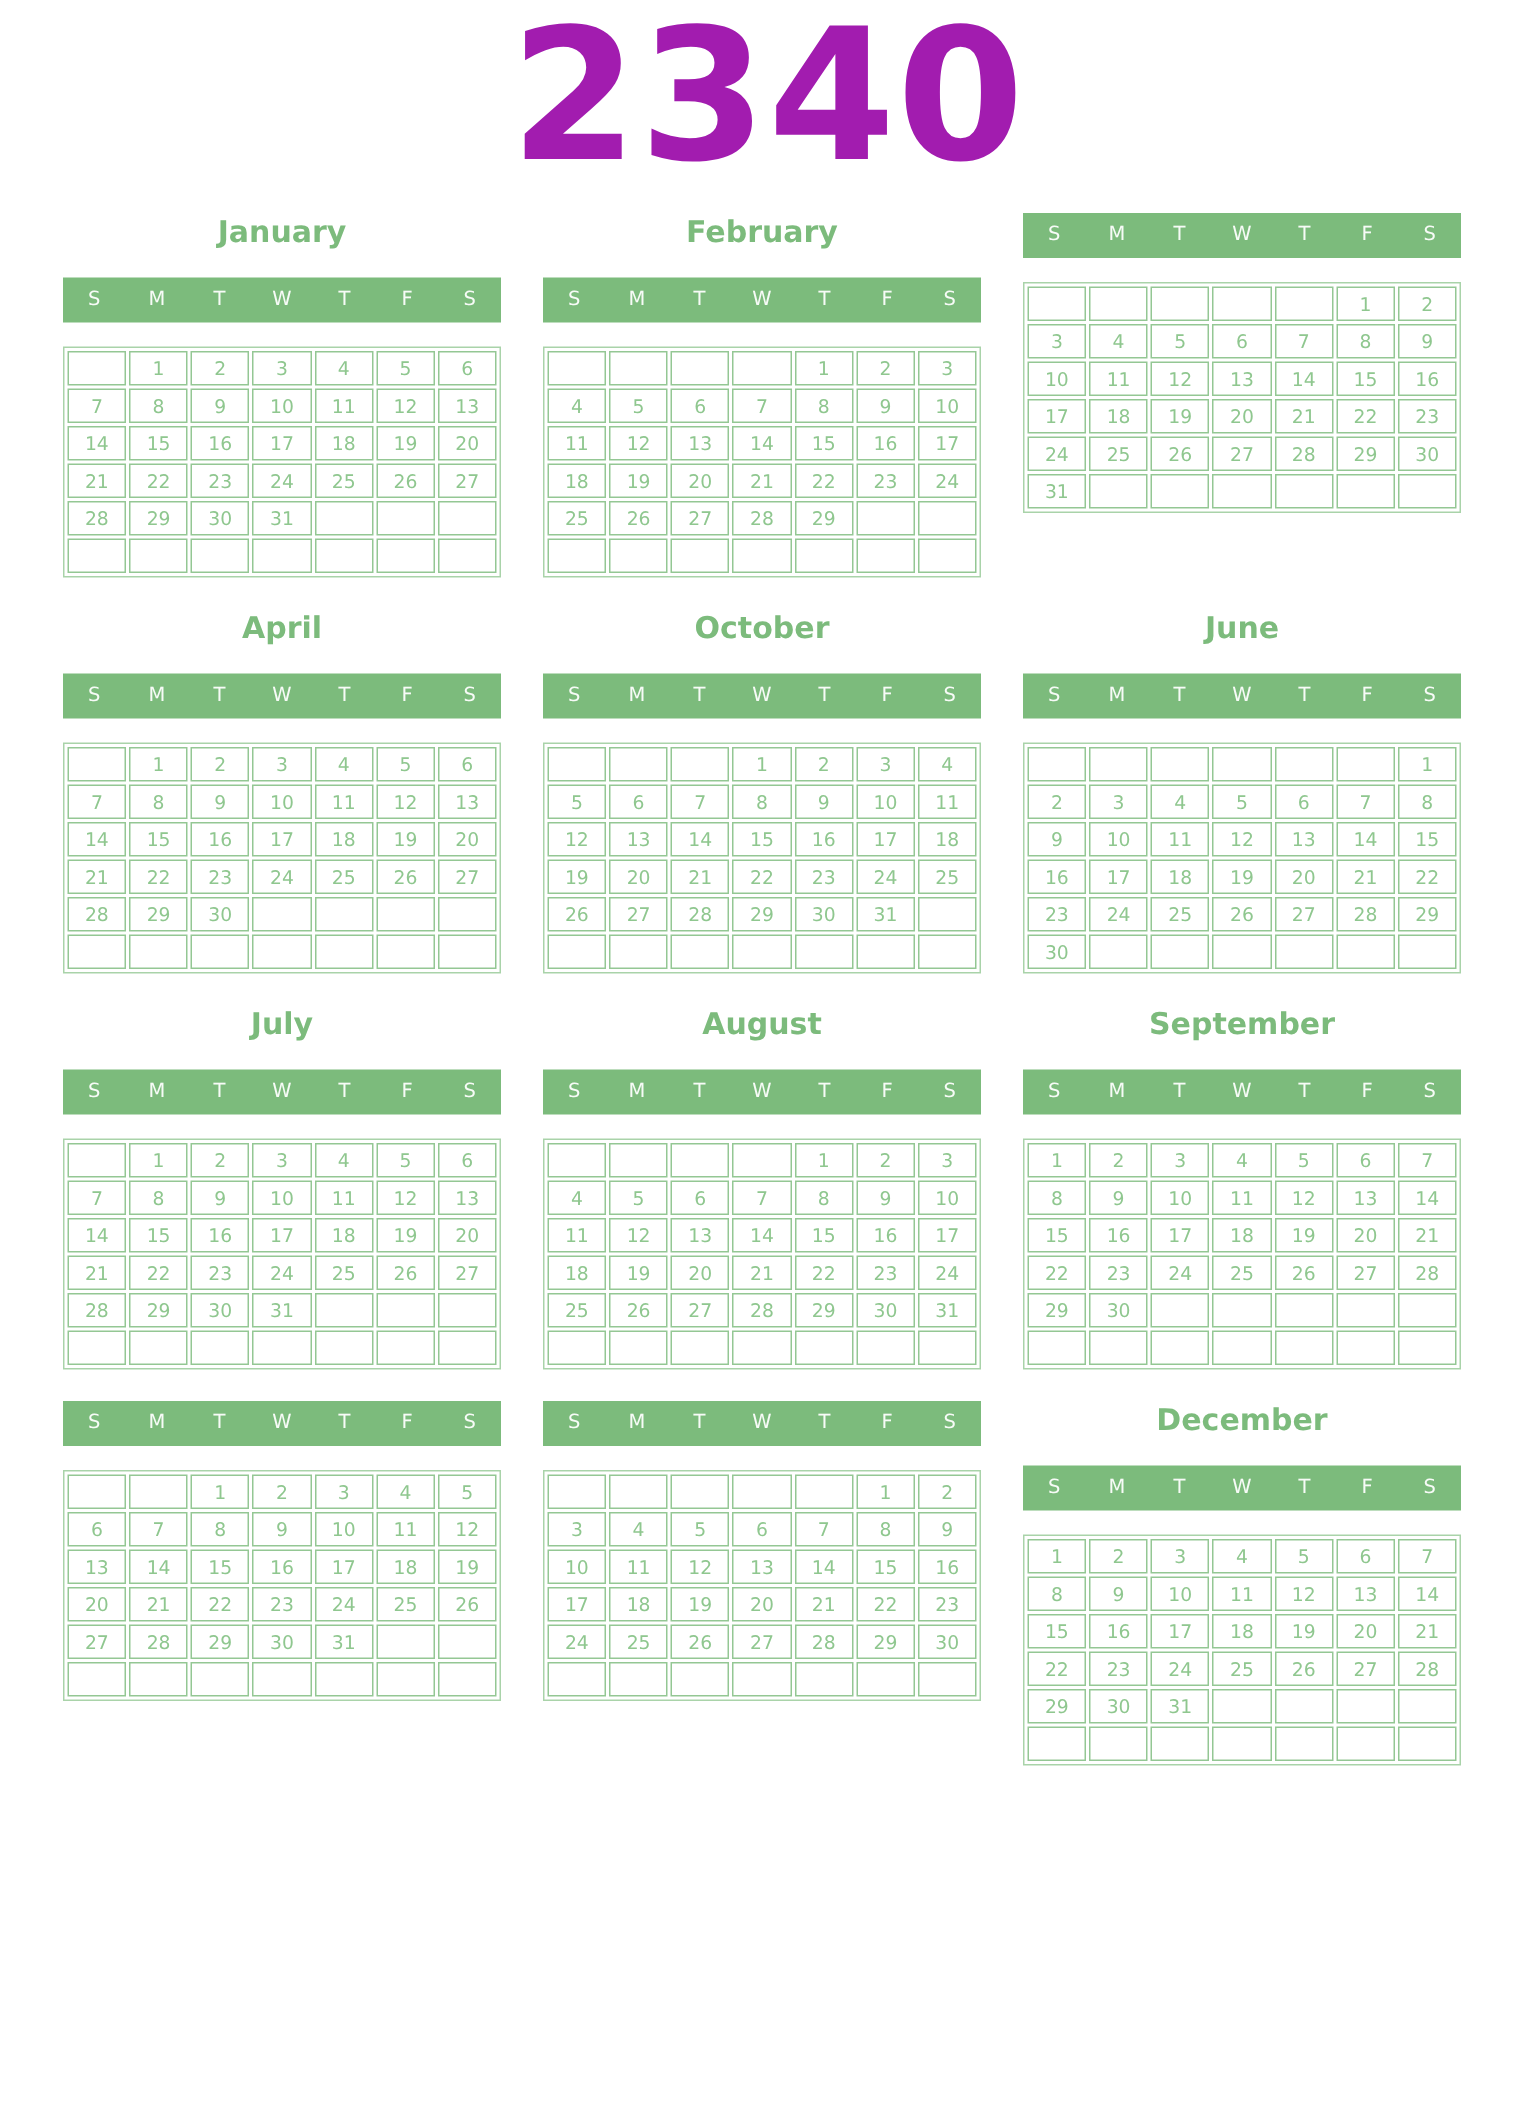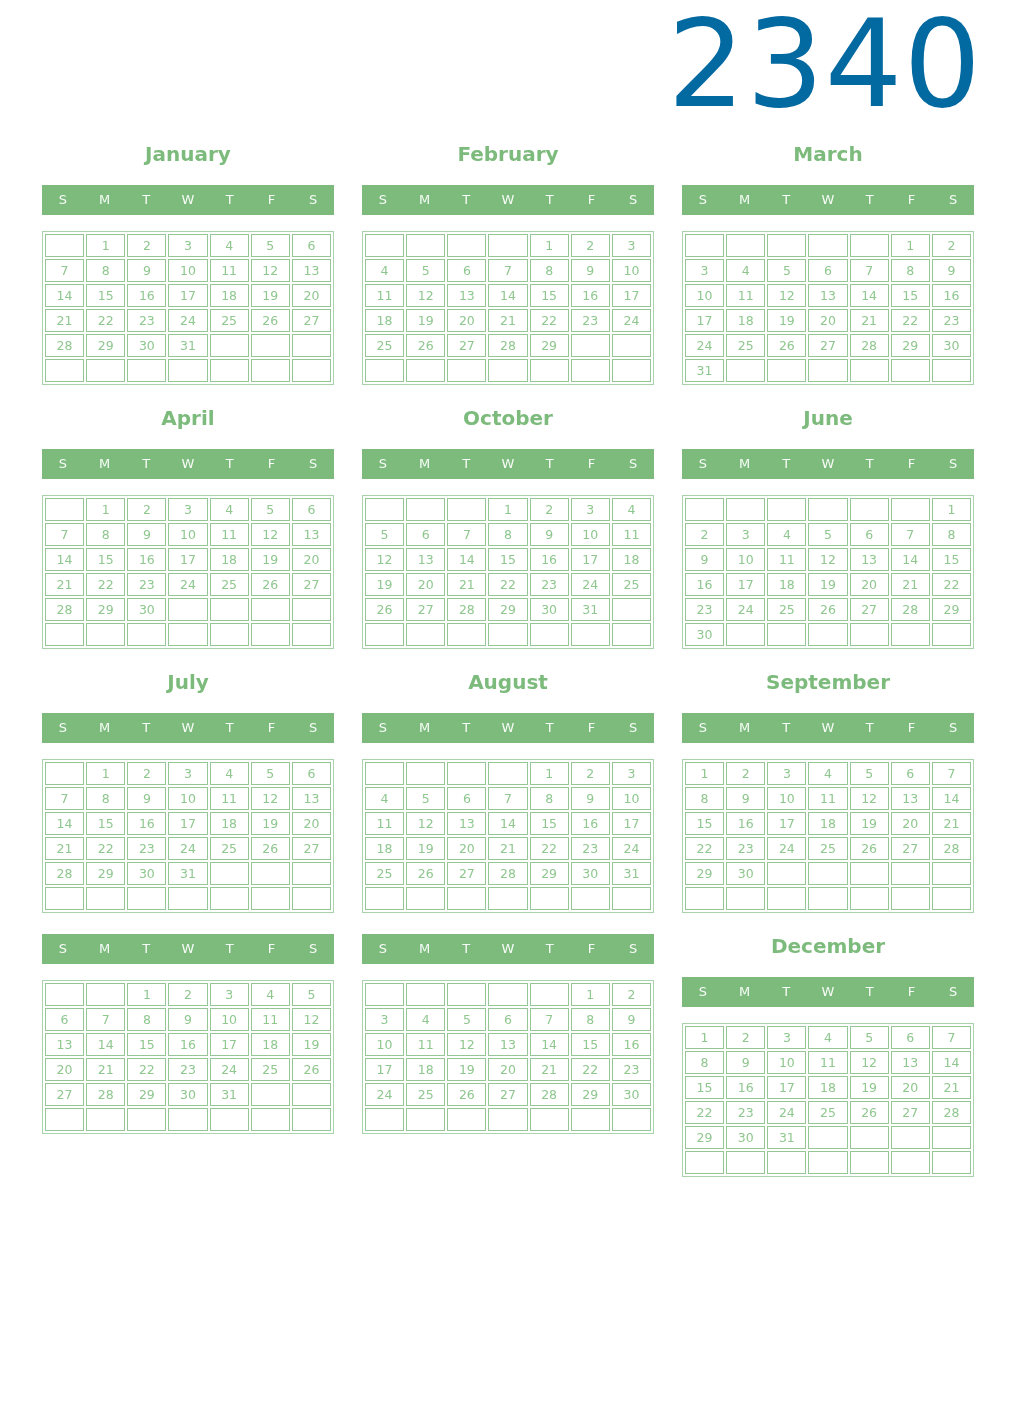--- a/index.html
+++ b/index.html
@@ -6,24 +6,24 @@
   html, body { margin: 0; padding: 0; background: #ffffff; }
   body {
     width: 1020px; height: 1412px;
     font-family: "DejaVu Sans", "Liberation Sans", sans-serif;
     overflow: hidden;
   }
   .page { width: 1020px; height: 1412px; padding: 2px 38px 0 42px; }
 
   .year-title {
     margin: 0 0 16px 0;
-    text-align: right;
-    color: #0369a1;
+    text-align: center;
+    color: #a21caf;
     font-size: 122px;
-    font-weight: normal;
+    font-weight: bold;
     line-height: 1.02;
     letter-spacing: 1px;
   }
 
   .year-grid {
     display: grid;
     grid-template-columns: repeat(3, 300px);
     column-gap: 20px;
     row-gap: 21px;
   }
@@ -215,21 +215,20 @@
               <td class="day"></td>
               <td class="day"></td>
               <td class="day"></td>
               <td class="day"></td>
             </tr>
           </tbody>
     </table>
   </div>
 
   <div class="month">
-    <h2 class="month-name">March</h2>
     <div class="weekday-row">
           <div class="weekday-cell">S</div>
           <div class="weekday-cell">M</div>
           <div class="weekday-cell">T</div>
           <div class="weekday-cell">W</div>
           <div class="weekday-cell">T</div>
           <div class="weekday-cell">F</div>
           <div class="weekday-cell">S</div>
         </div>
     <table class="days">

